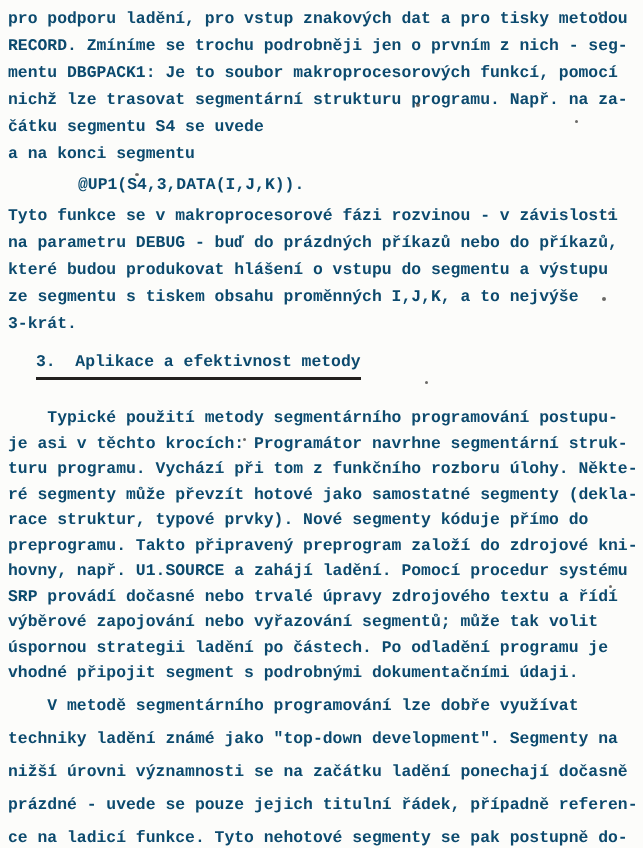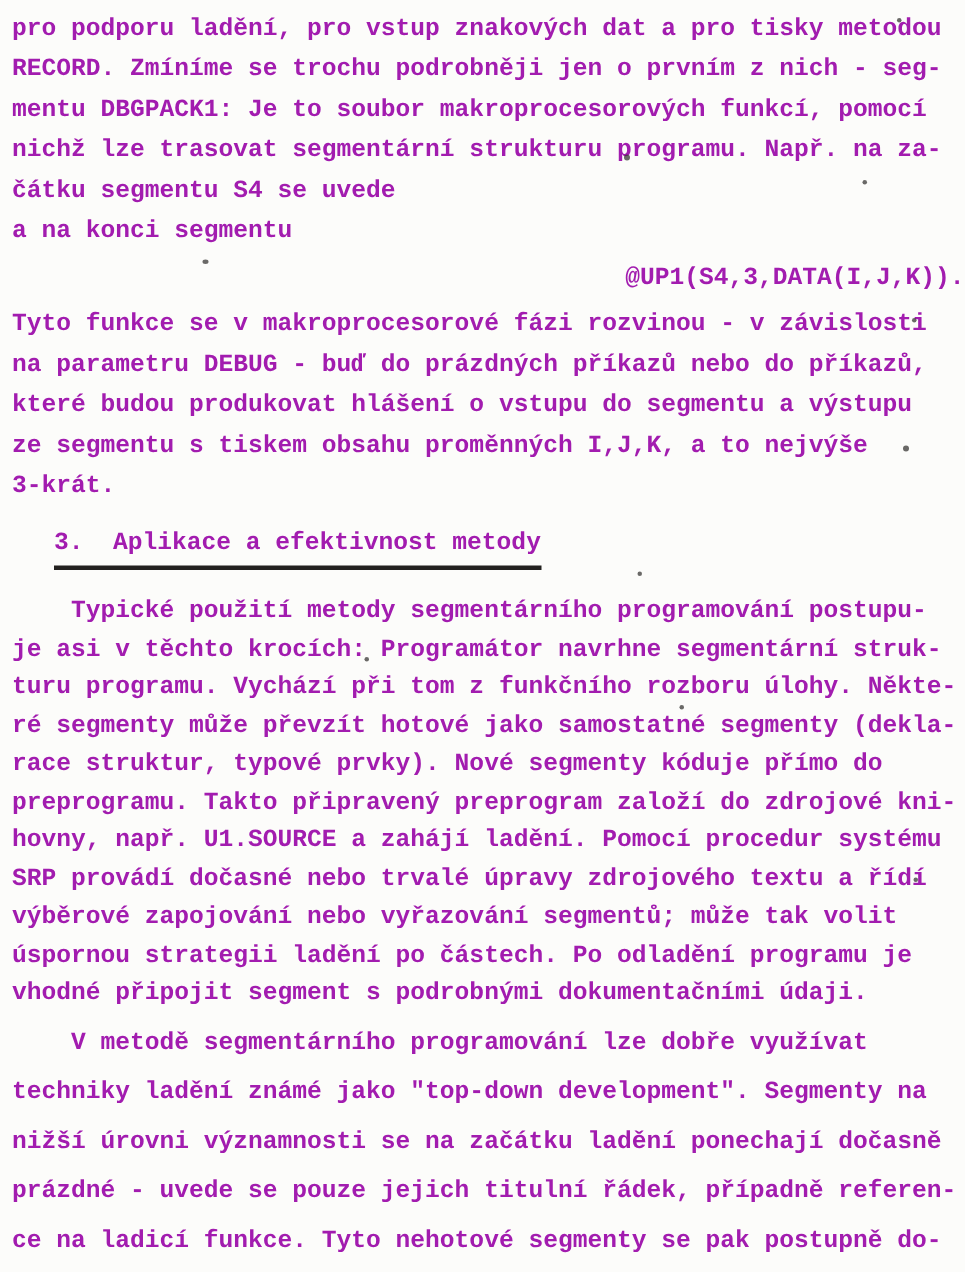--- a/index.html
+++ b/index.html
@@ -15,56 +15,55 @@
   }
   .page {
     position: relative;
     width: 643px;
     height: 848px;
     box-sizing: border-box;
     padding: 5px 0 0 8px;
     font-family: "Liberation Mono", "DejaVu Sans Mono", monospace;
     font-weight: 700;
     font-size: 16.4px;
-    color: #a21caf;
+    color: #0c4a6e;
     text-rendering: geometricPrecision;
   }
   .para {
     white-space: pre;
     line-height: 27px;
     margin: 0;
   }
   .formula {
     white-space: pre;
     line-height: 27px;
     margin: 2px 0 2px 166px;
   }
   .formula-up {
     margin: 4px 0 4px 70px;
-    text-align: right;
   }
   .block-gap {
     margin-top: 0;
     font-family: Liberation Mono, monospace;
   }
   h2.heading {
     margin: 14px 0 0 0;
     font-size: 16.4px;
     font-weight: 700;
     line-height: 22px;
   }
   .heading-text {
     display: inline-block;
     white-space: pre;
     padding-bottom: 4px;
     border-bottom: 3px solid #23211f;
     margin-left: 28px;
   }
   .para-main {
-    margin-top: 14px;
+    margin-top: 25px;
     line-height: 25.5px;
   }
   .para-last {
     margin-top: 3px;
     line-height: 33px;
   }
   
   .speck {
     position: absolute;
     background: #3a3835;

